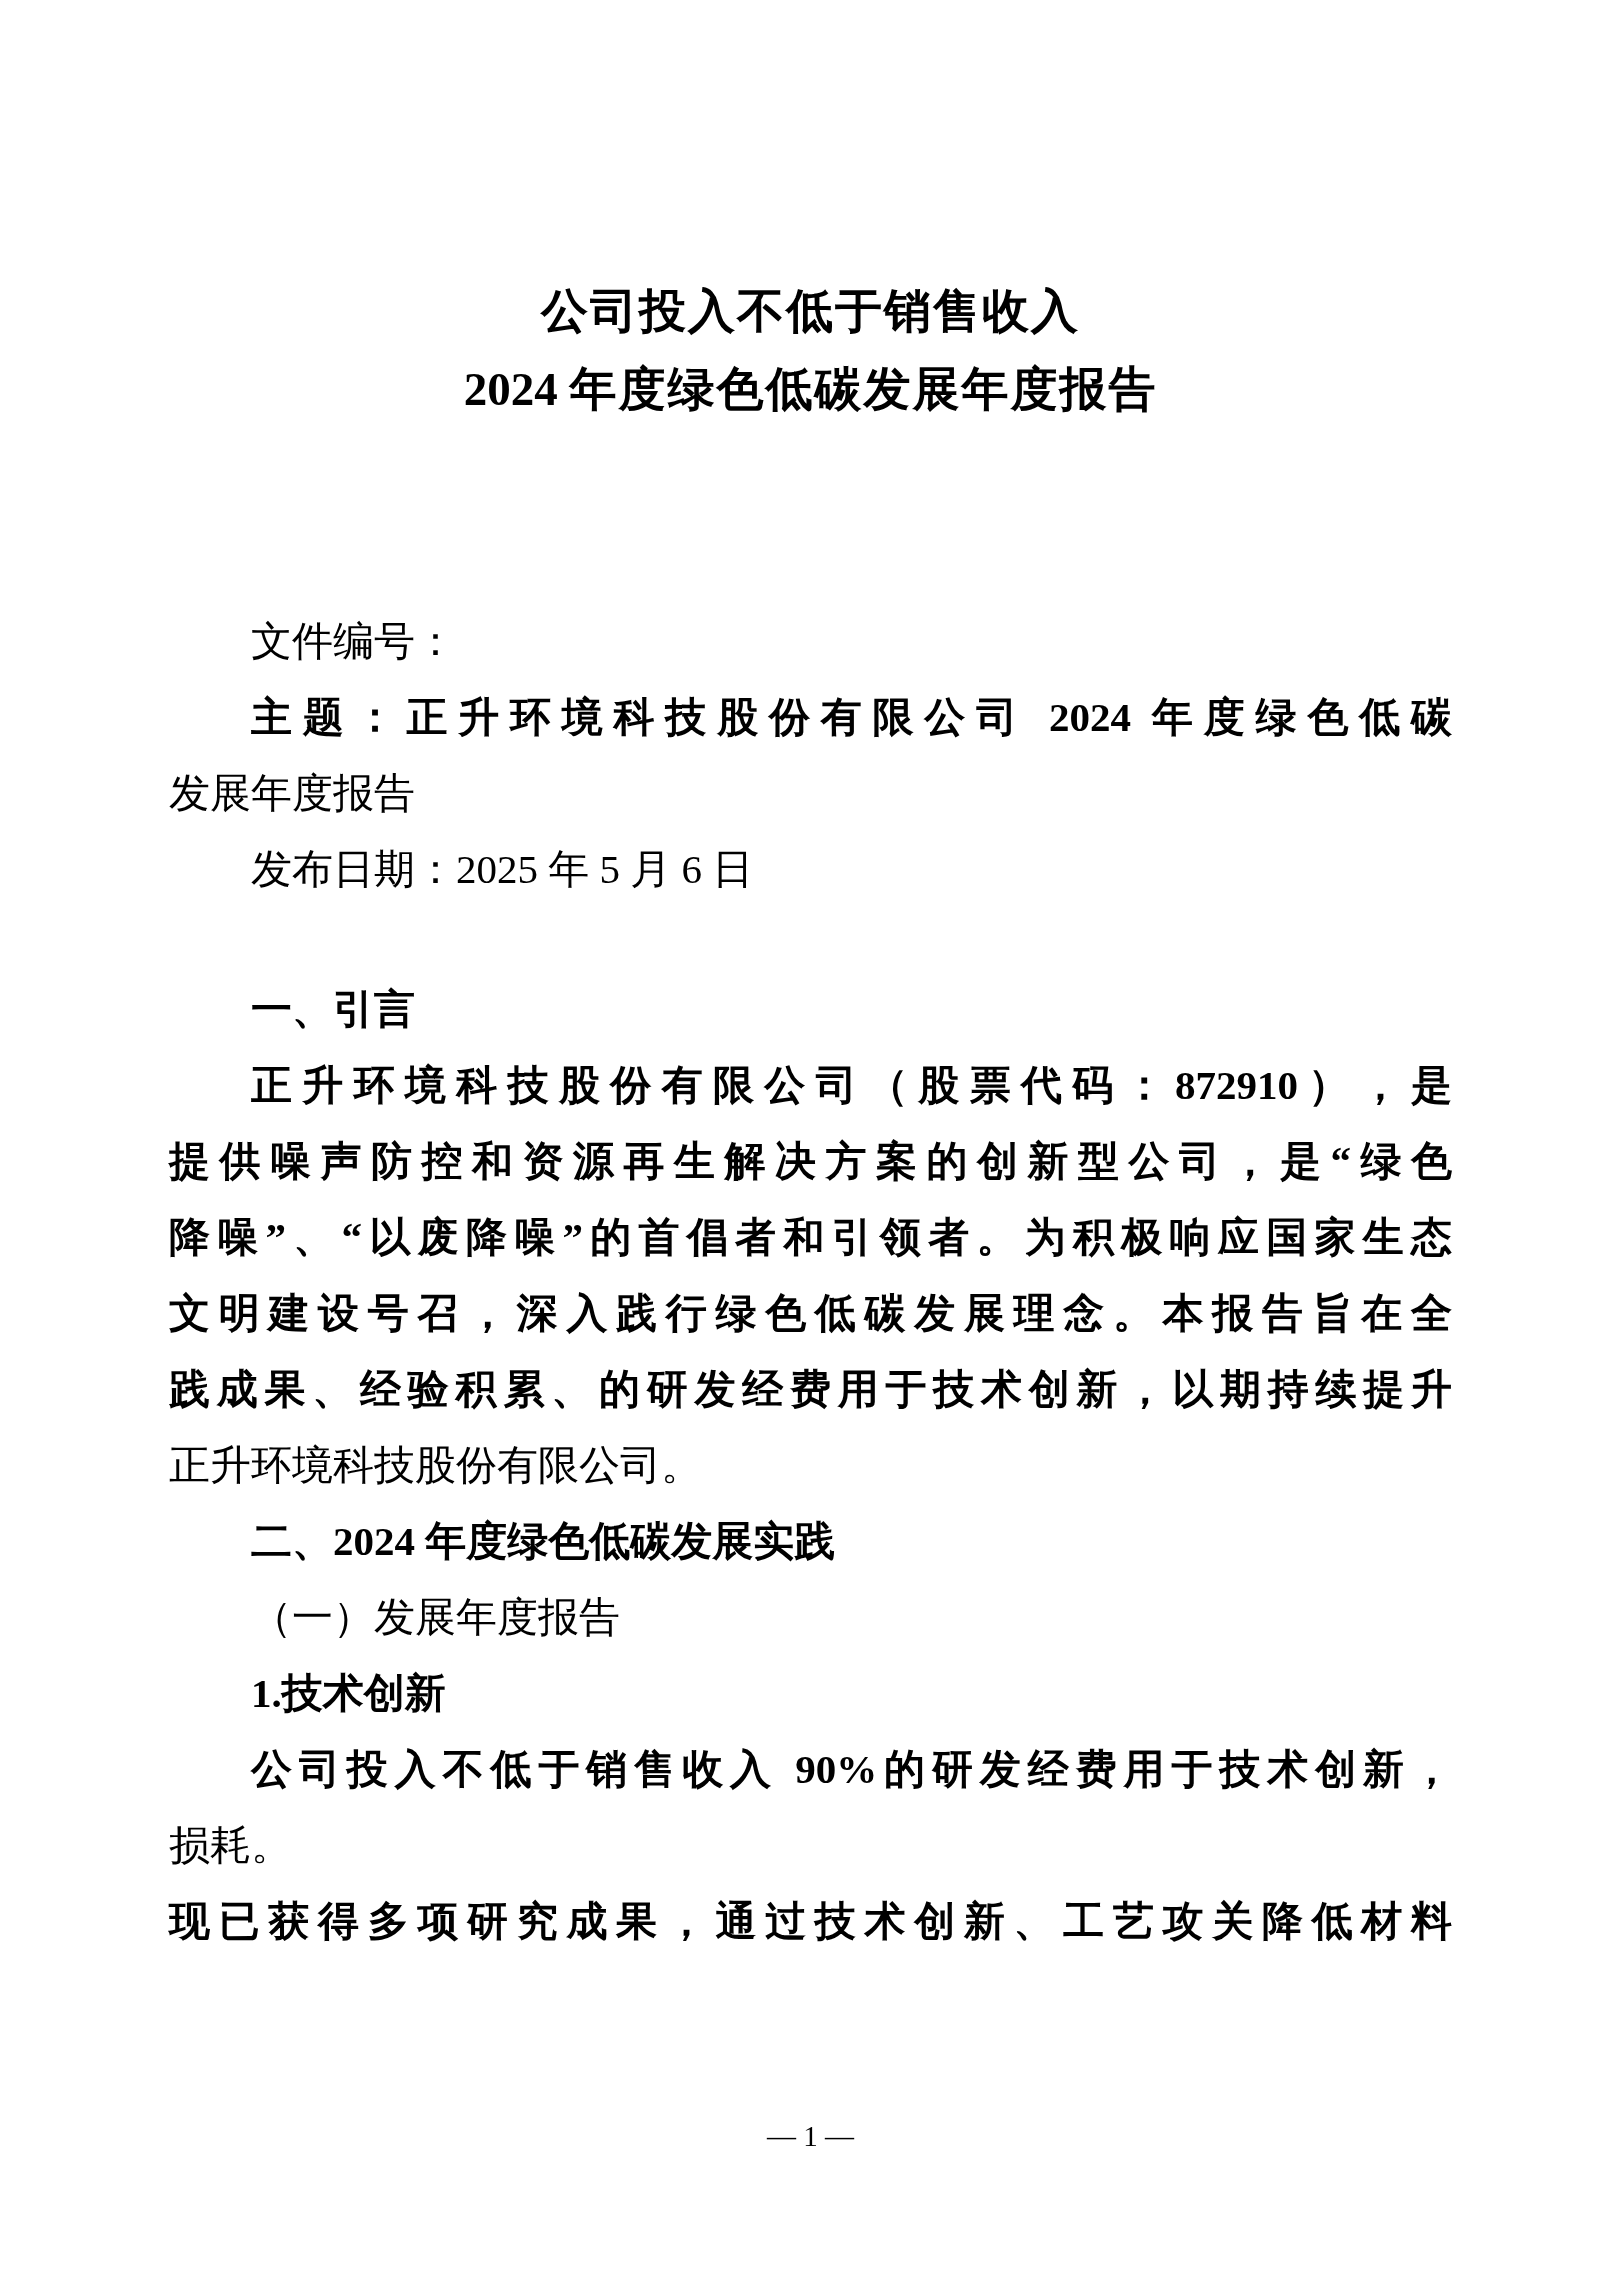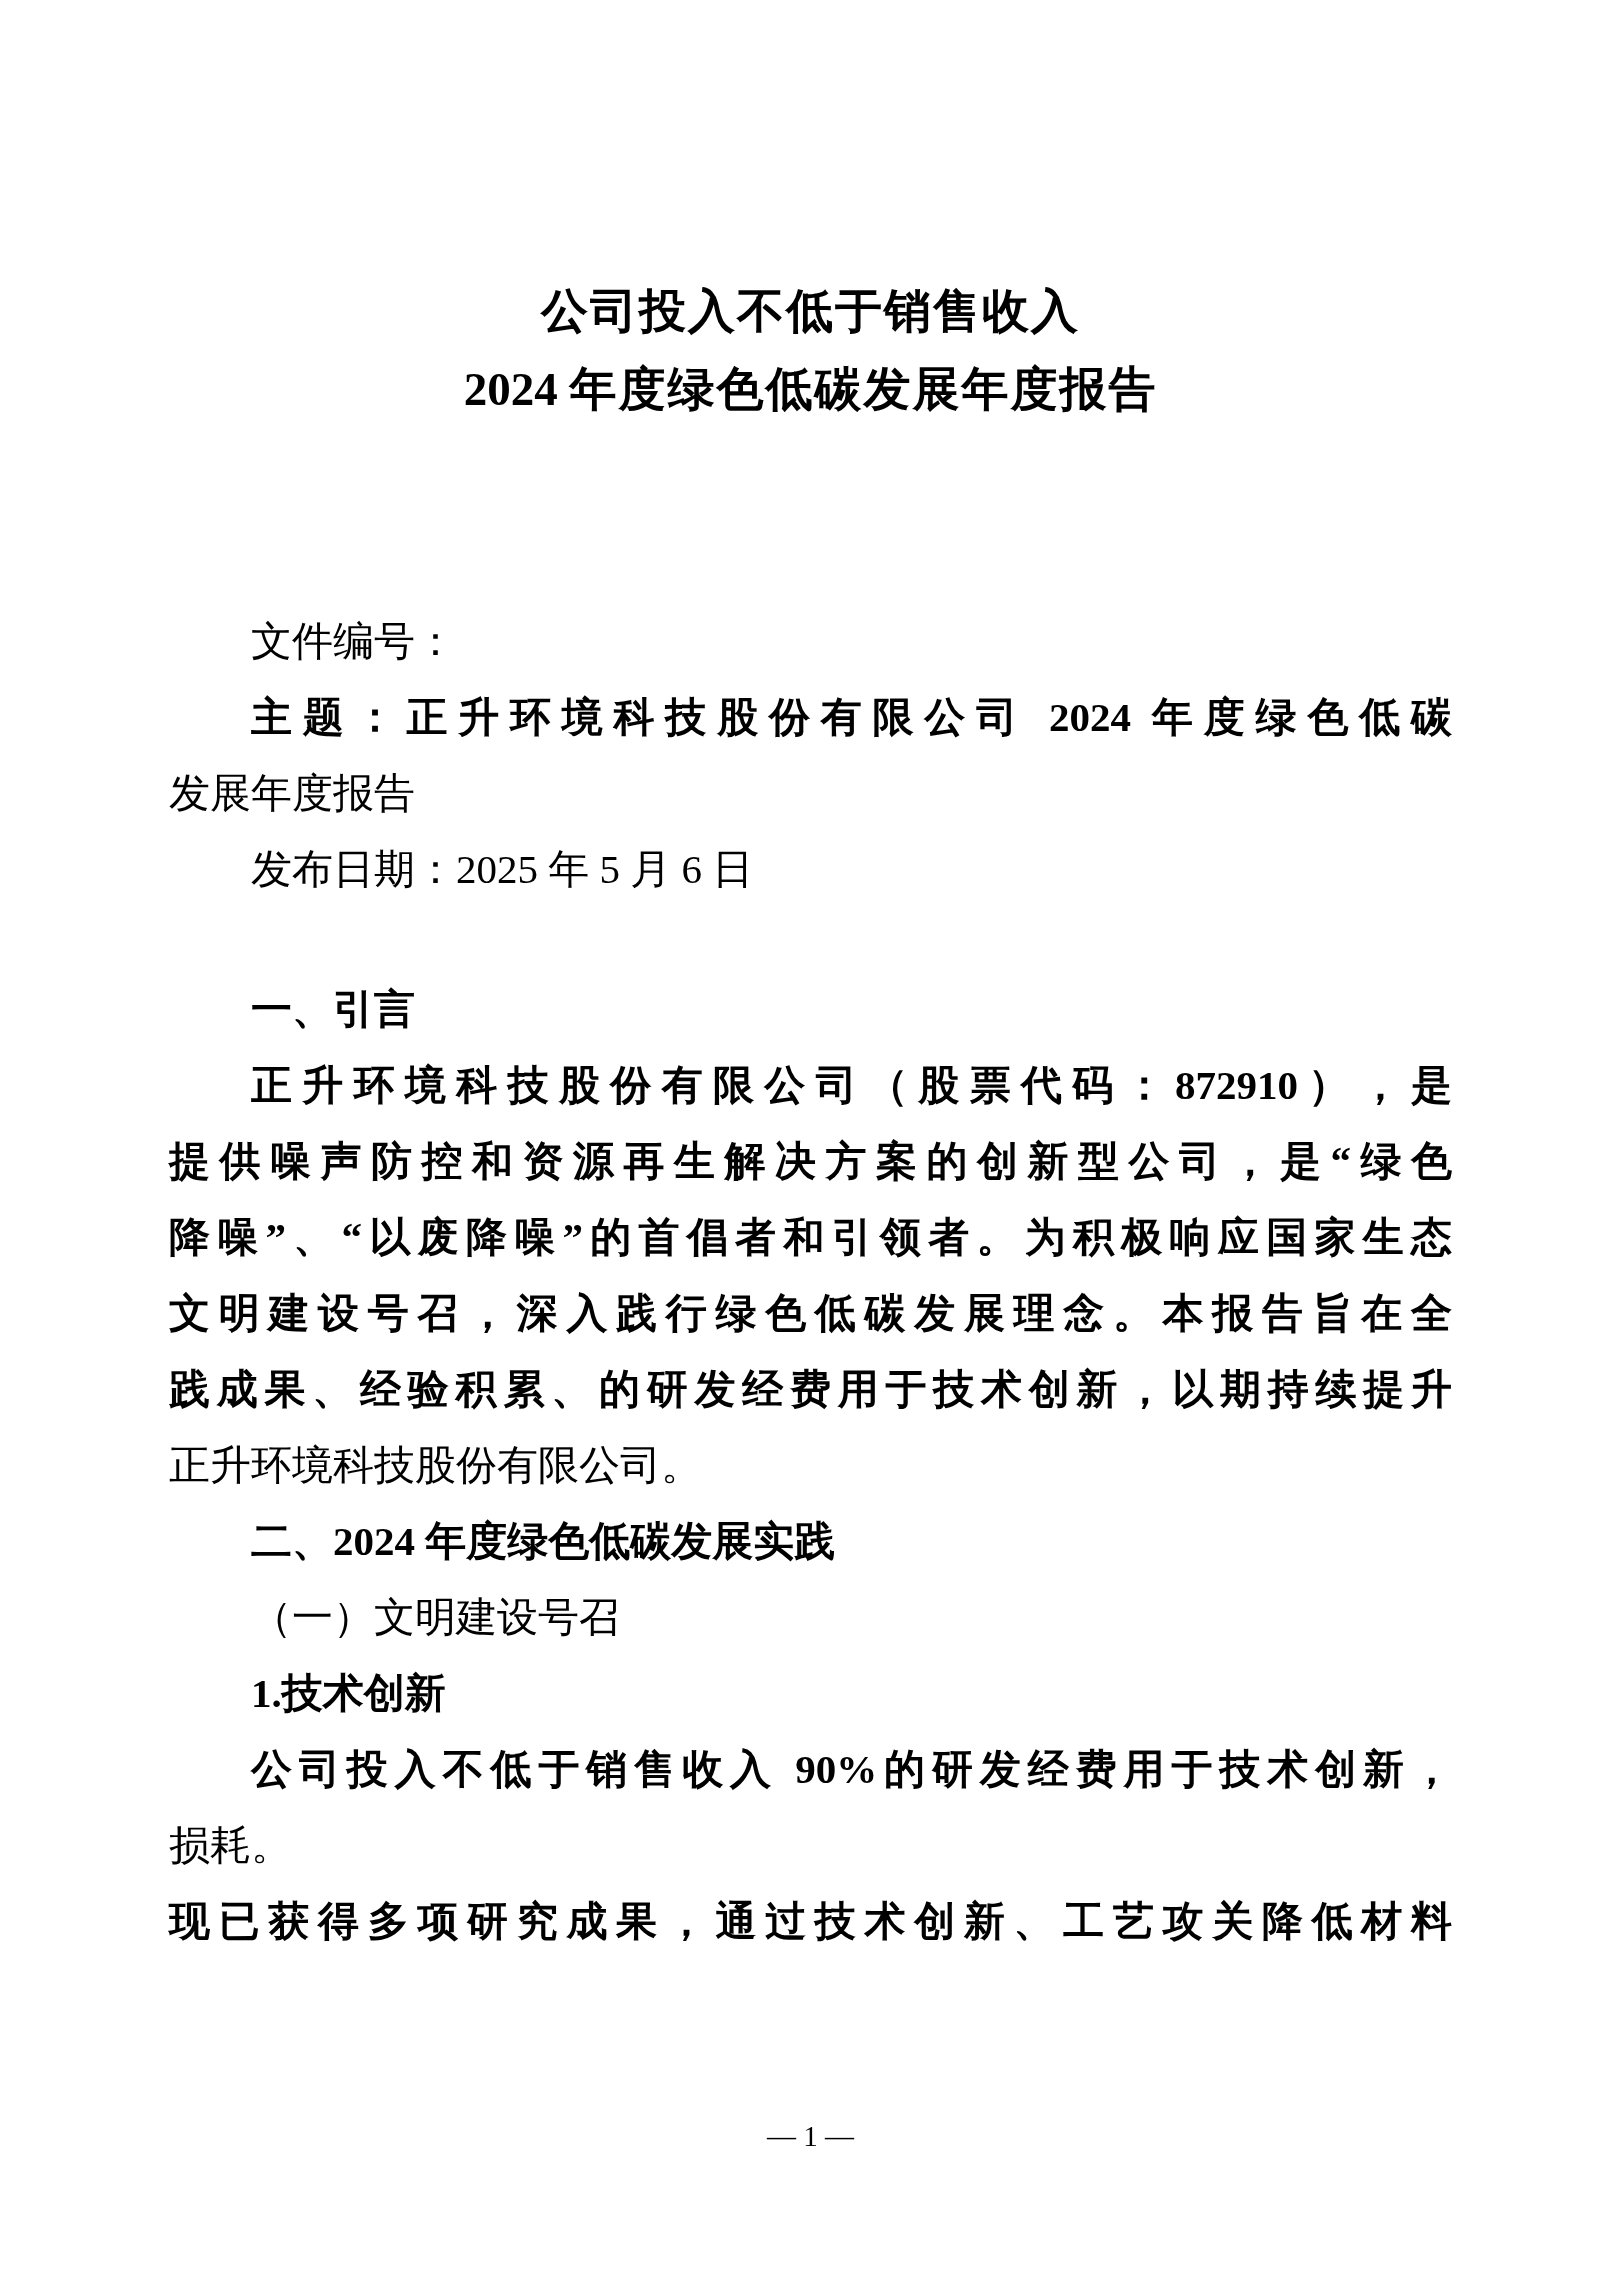--- a/index.html
+++ b/index.html
@@ -96,21 +96,21 @@
 
     <div class="line indent fill">正升环境科技股份有限公司（股票代码：872910），是</div>
     <div class="line fill">提供噪声防控和资源再生解决方案的创新型公司，是“绿色</div>
     <div class="line fill">降噪”、“以废降噪”的首倡者和引领者。为积极响应国家生态</div>
     <div class="line fill">文明建设号召，深入践行绿色低碳发展理念。本报告旨在全</div>
     <div class="line fill">践成果、经验积累、的研发经费用于技术创新，以期持续提升</div>
     <div class="line">正升环境科技股份有限公司。</div>
 
     <div class="line indent h-sans"><span>二、</span><span class="num">2024 </span><span>年度绿色低碳发展实践</span></div>
 
-    <div class="line indent">（一）文明建设号召</div>
+    <div class="line indent">（一）发展年度报告</div>
 
     <div class="line indent bold-serif">1.技术创新</div>
 
     <div class="line indent fill">公司投入不低于销售收入 90%的研发经费用于技术创新，</div>
     <div class="line">损耗。</div>
     <div class="line fill">现已获得多项研究成果，通过技术创新、工艺攻关降低材料</div>
 
   </div>
 
   <div class="footer">— 1 —</div>

